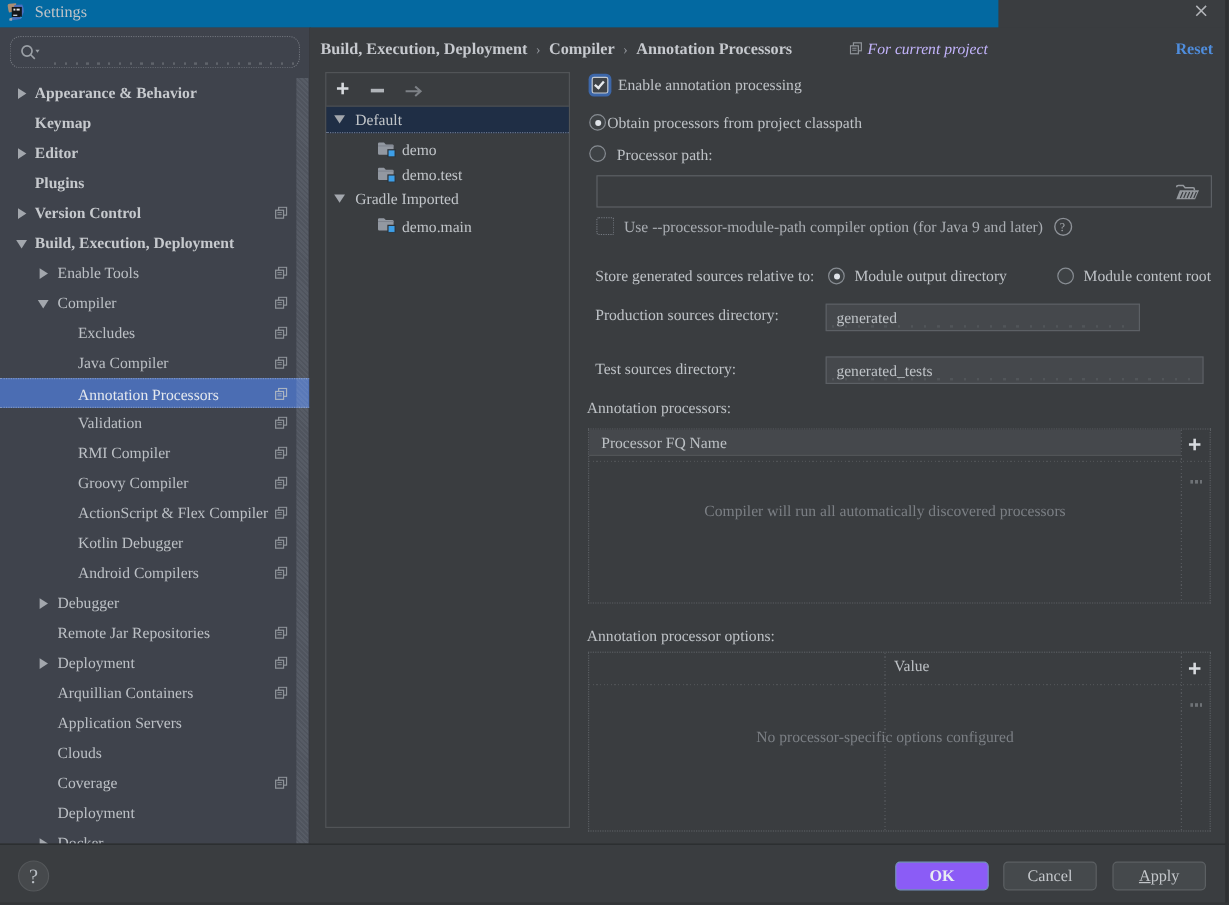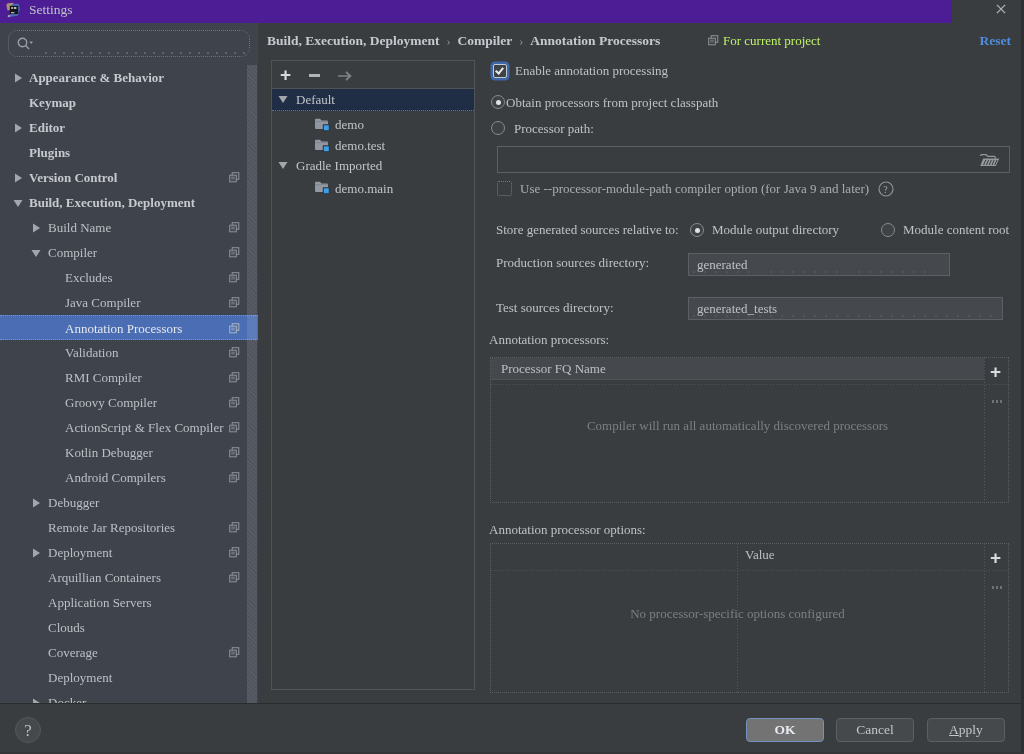--- a/index.html
+++ b/index.html
@@ -1,21 +1,21 @@
 <!DOCTYPE html>
 <html><head>
 <meta charset="utf-8">
 <style>
   * { margin:0; padding:0; box-sizing:border-box; }
   html,body { width:1024px; height:754px; overflow:hidden; }
   body { background:#3a3d40; font-family:"Liberation Serif", serif; font-size:13px; color:#bec2c6; position:relative; }
   .abs { position:absolute; }
 
   
-  #titlebar { position:absolute; left:0; top:0; width:952px; height:23px; background:#4c1d95; }
+  #titlebar { position:absolute; left:0; top:0; width:832px; height:23px; background:#0369a1; }
   #titlebar .title { position:absolute; left:29px; top:2px; font-size:13.5px; color:#c0c3c7; }
   #close-x { position:absolute; left:996px; top:4px; width:10px; height:10px; }
 
   
   #sidebar { position:absolute; left:0; top:23px; width:258px; height:680px; background:#3f434c; }
   #searchbox { position:absolute; left:8px; top:7px; width:242px; height:27px; border:1px dotted #6e727a; border-radius:9px; }
   #searchdots { position:absolute; left:36px; top:21px; width:202px; height:2px;
      background:repeating-linear-gradient(90deg,#60646b 0 2px,transparent 2px 9px); }
   .srow { position:absolute; left:0; width:258px; height:25px; line-height:25px; white-space:nowrap; }
   .srow .lbl { position:absolute; top:0; }
@@ -28,21 +28,21 @@
   .picon { position:absolute; left:229px; top:7px; width:11px; height:11px; }
   .srow.sel { background:#4b6db3; border-top:1px dotted #7e94bf; border-bottom:1px dotted #7e94bf; height:25px; }
   .srow.sel .lbl { color:#e4e8ee; }
   #sbscroll { position:absolute; left:247px; top:42px; width:10px; height:638px;
      background:repeating-linear-gradient(45deg, rgba(200,210,225,0.06) 0 1.5px, rgba(200,210,225,0.0) 1.5px 3px), linear-gradient(rgba(200,210,224,0.12), rgba(200,210,224,0.12)); }
 
   
   #main { position:absolute; left:258px; top:23px; width:766px; height:680px; background:#3a3d40; }
   #crumbs { position:absolute; left:9px; top:10px; font-size:13.5px; font-weight:bold; color:#c6c9ce; }
   #crumbs .sep { font-weight:normal; color:#8e9298; padding:0 7px; font-size:12px; }
-  #forproj { position:absolute; left:450px; top:10px; color:#bef264; }
+  #forproj { position:absolute; left:450px; top:10px; color:#c4b5fd;font-style:italic; }
   #reset { position:absolute; right:13px; top:10px; font-weight:bold; font-size:13.5px; color:#4f8ddc; }
 
   
   #treepanel { position:absolute; left:13px; top:37px; width:204px; height:630px; border:1px solid #515457; }
   #treebar { position:absolute; left:0; top:0; width:202px; height:28px; border-bottom:1px solid #515457; }
   .trow { position:absolute; left:0; width:202px; height:21.5px; line-height:21.5px; white-space:nowrap; }
   .trow.child { line-height:26px; }
   .trow .arr { top:5px; left:6px; }
   .trow .lbl { position:absolute; left:24px; color:#c1c5c9;text-align:right; }
   .trow.child .lbl { left:63px; }
@@ -62,21 +62,21 @@
   .tfield.lit::after { content:""; position:absolute; left:4px; right:4px; bottom:2px; height:2px; background:repeating-linear-gradient(90deg,#515559 0 2px,rgba(0,0,0,0) 2px 11px); }
   .tbl { position:absolute; border:1px dotted #5a5e62; }
   .tbl .hdr { position:absolute; left:0; top:0; height:22px; background:#45484c; border-bottom:1px solid #515457; line-height:22px; color:#bcc0c4; }
   .tbl .vline { position:absolute; top:0; bottom:0; width:1px; background:repeating-linear-gradient(180deg,#55585c 0 1px,rgba(0,0,0,0) 1px 3px); }
   .tbl .empty { position:absolute; left:0; text-align:center; color:#7b7f84; }
   .plus { color:#d7dade; font-size:19px; font-family:"Liberation Sans",sans-serif; font-weight:bold; }
 
   
   #footer { position:absolute; left:0; top:703px; width:1024px; height:51px; background:#3a3d40; border-top:1px solid #2a2c2e; }
   .btn { position:absolute; top:14px; width:78px; height:24px; border-radius:4px; background:#45494c; border:1px solid #5c6063; color:#c3c6ca; text-align:center; line-height:22px; font-size:13.5px; }
-  .btn.primary { background:#737373; border:1px solid #7591bd; color:#e8ecf2; font-weight:bold; }
+  .btn.primary { background:#8b5cf6; border:1px solid #7591bd; color:#e8ecf2; font-weight:bold; }
   #helpbtn { position:absolute; left:15px; top:13px; width:26px; height:26px; border-radius:50%; background:#46494c; border:1px solid #55585b; color:#b9bec4; text-align:center; line-height:25px; font-size:17px; }
 </style>
 </head>
 <body>
 
 <div id="titlebar">
   <svg class="abs" style="left:5px;top:2px" width="17" height="17" viewBox="0 0 17 17">
     <path d="M1.5 3.5 Q1 1.5 3 1.2 L8.5 0.8 L8 7.5 L2.5 8.5 Q1.8 6 1.5 3.5 Z" fill="#ab8e74"></path>
     <path d="M7 2.2 L13.5 1.8 Q15 4.5 14.8 8 L12.5 13.8 L5 14.8 L6.2 10.5 Z" fill="#4a70c0"></path>
     <path d="M3 13.2 L5.5 12.5 L5 15.2 Q3.8 15.5 2.6 14.8 Z" fill="#9aa4b2"></path>
@@ -146,21 +146,21 @@
           </svg>
         </span>
         <span class="lbl">Build, Execution, Deployment</span>
       </div>
 <div class="srow l2" style="top:192px">
         <span class="arr">
           <svg width="10" height="10" viewBox="0 0 10 10">
             <path d="M2 0.5 L9 5 L2 9.5 Z" fill="#a3a7ad"></path>
           </svg>
         </span>
-        <span class="lbl">Build Name</span>
+        <span class="lbl">Enable Tools</span>
         <span class="picon">
           <svg width="11" height="11" viewBox="0 0 11 11">
             <rect x="3.2" y="0.7" width="6.6" height="6.6" fill="none" stroke="#8f949a" stroke-width="1"></rect>
             <rect x="0.7" y="3.2" width="6.6" height="6.6" fill="#41454e" stroke="#8f949a" stroke-width="1"></rect>
             <path d="M2.2 5.2 h3.6 M2.2 6.9 h3.6" stroke="#8f949a" stroke-width="0.8"></path>
           </svg>
         </span>
       </div>
 <div class="srow l2" style="top:217px">
         <span class="arr">

